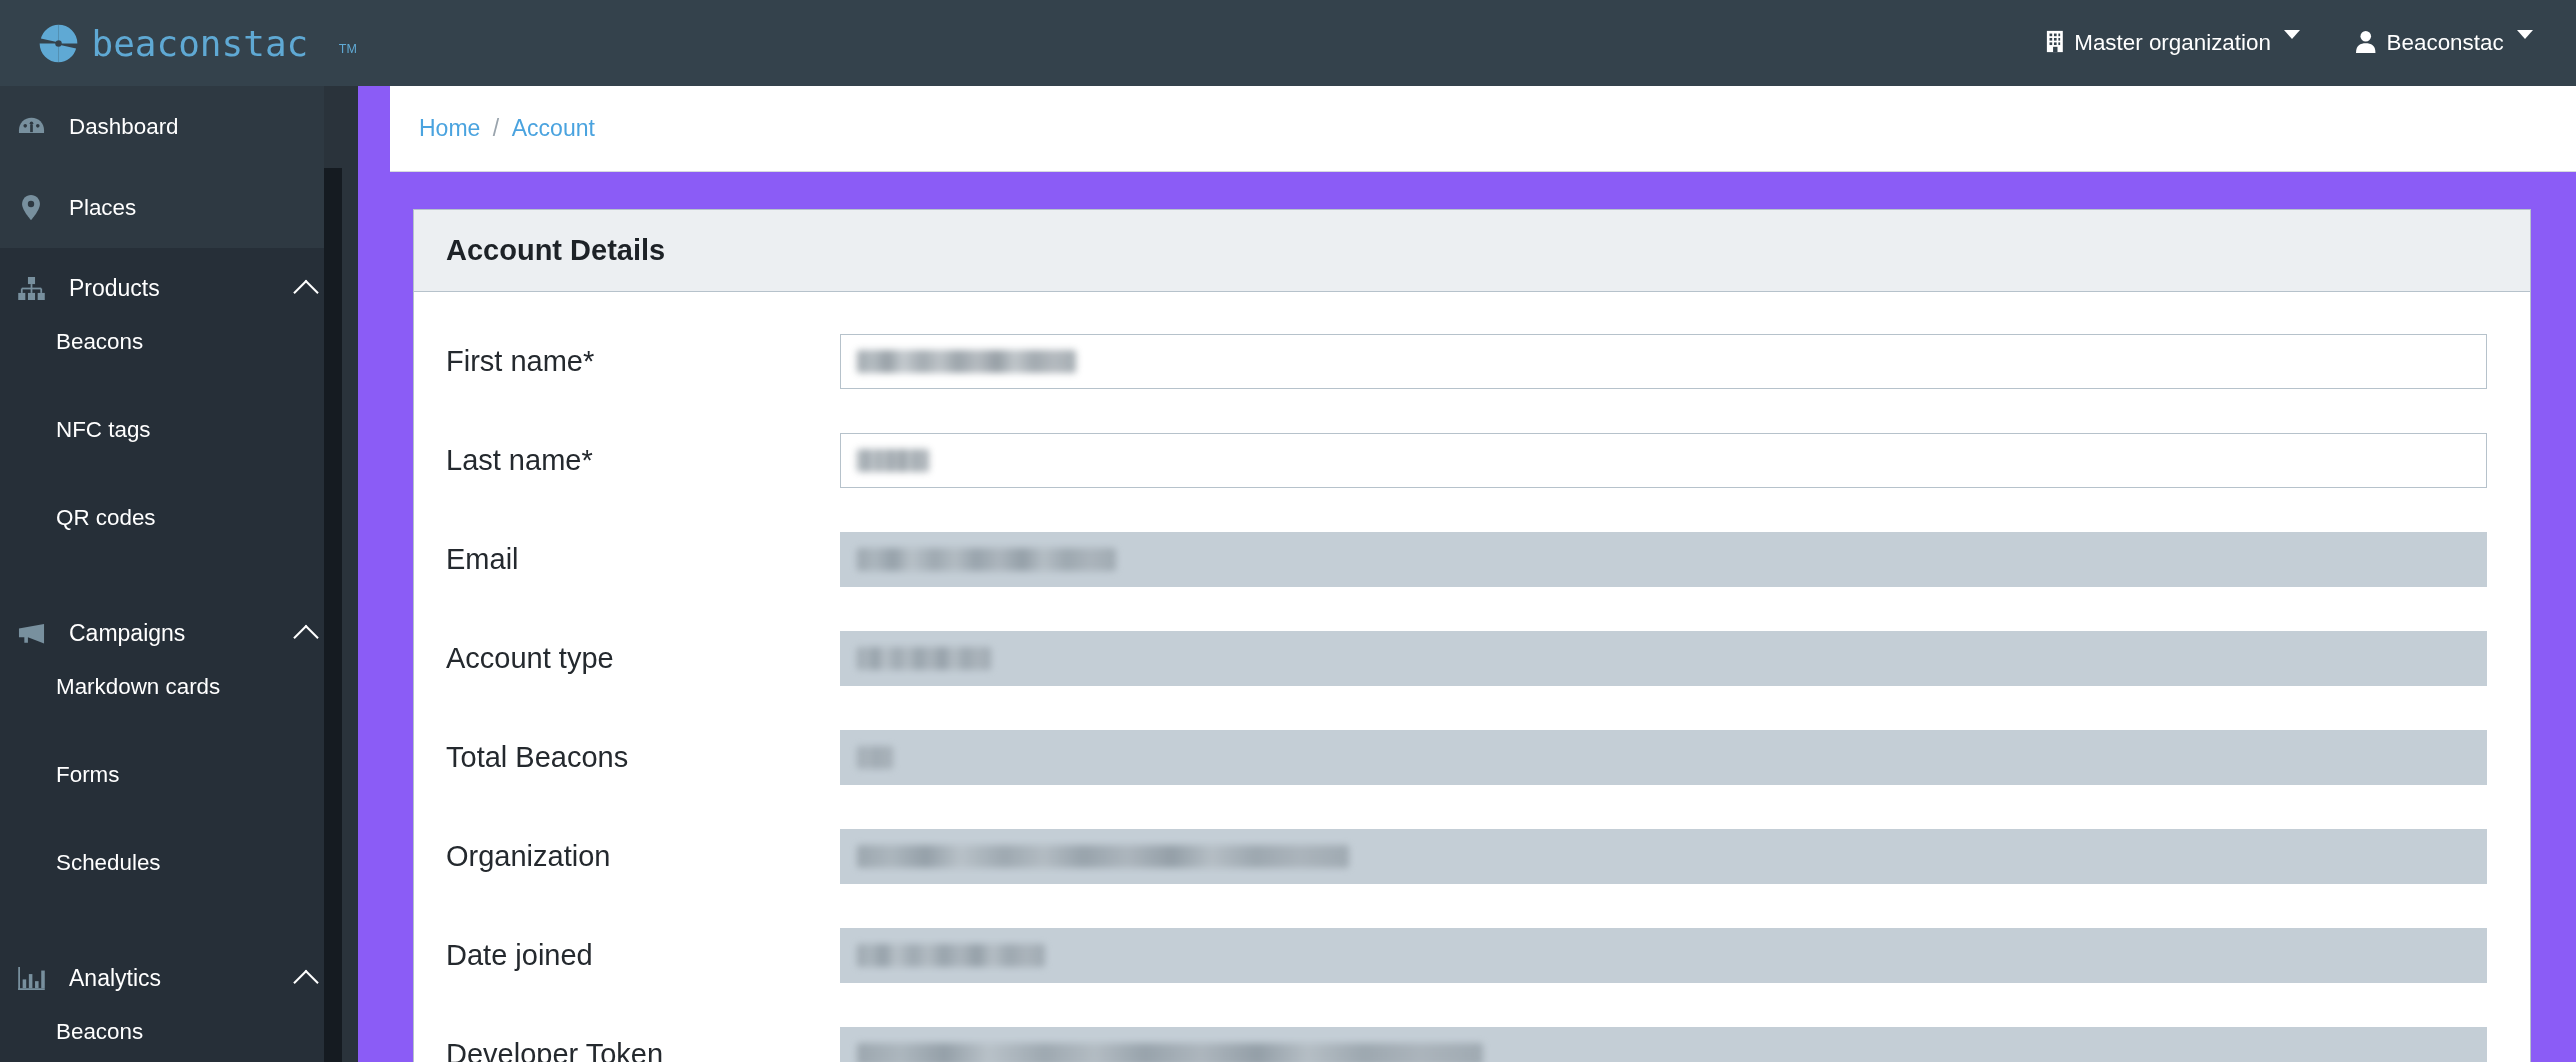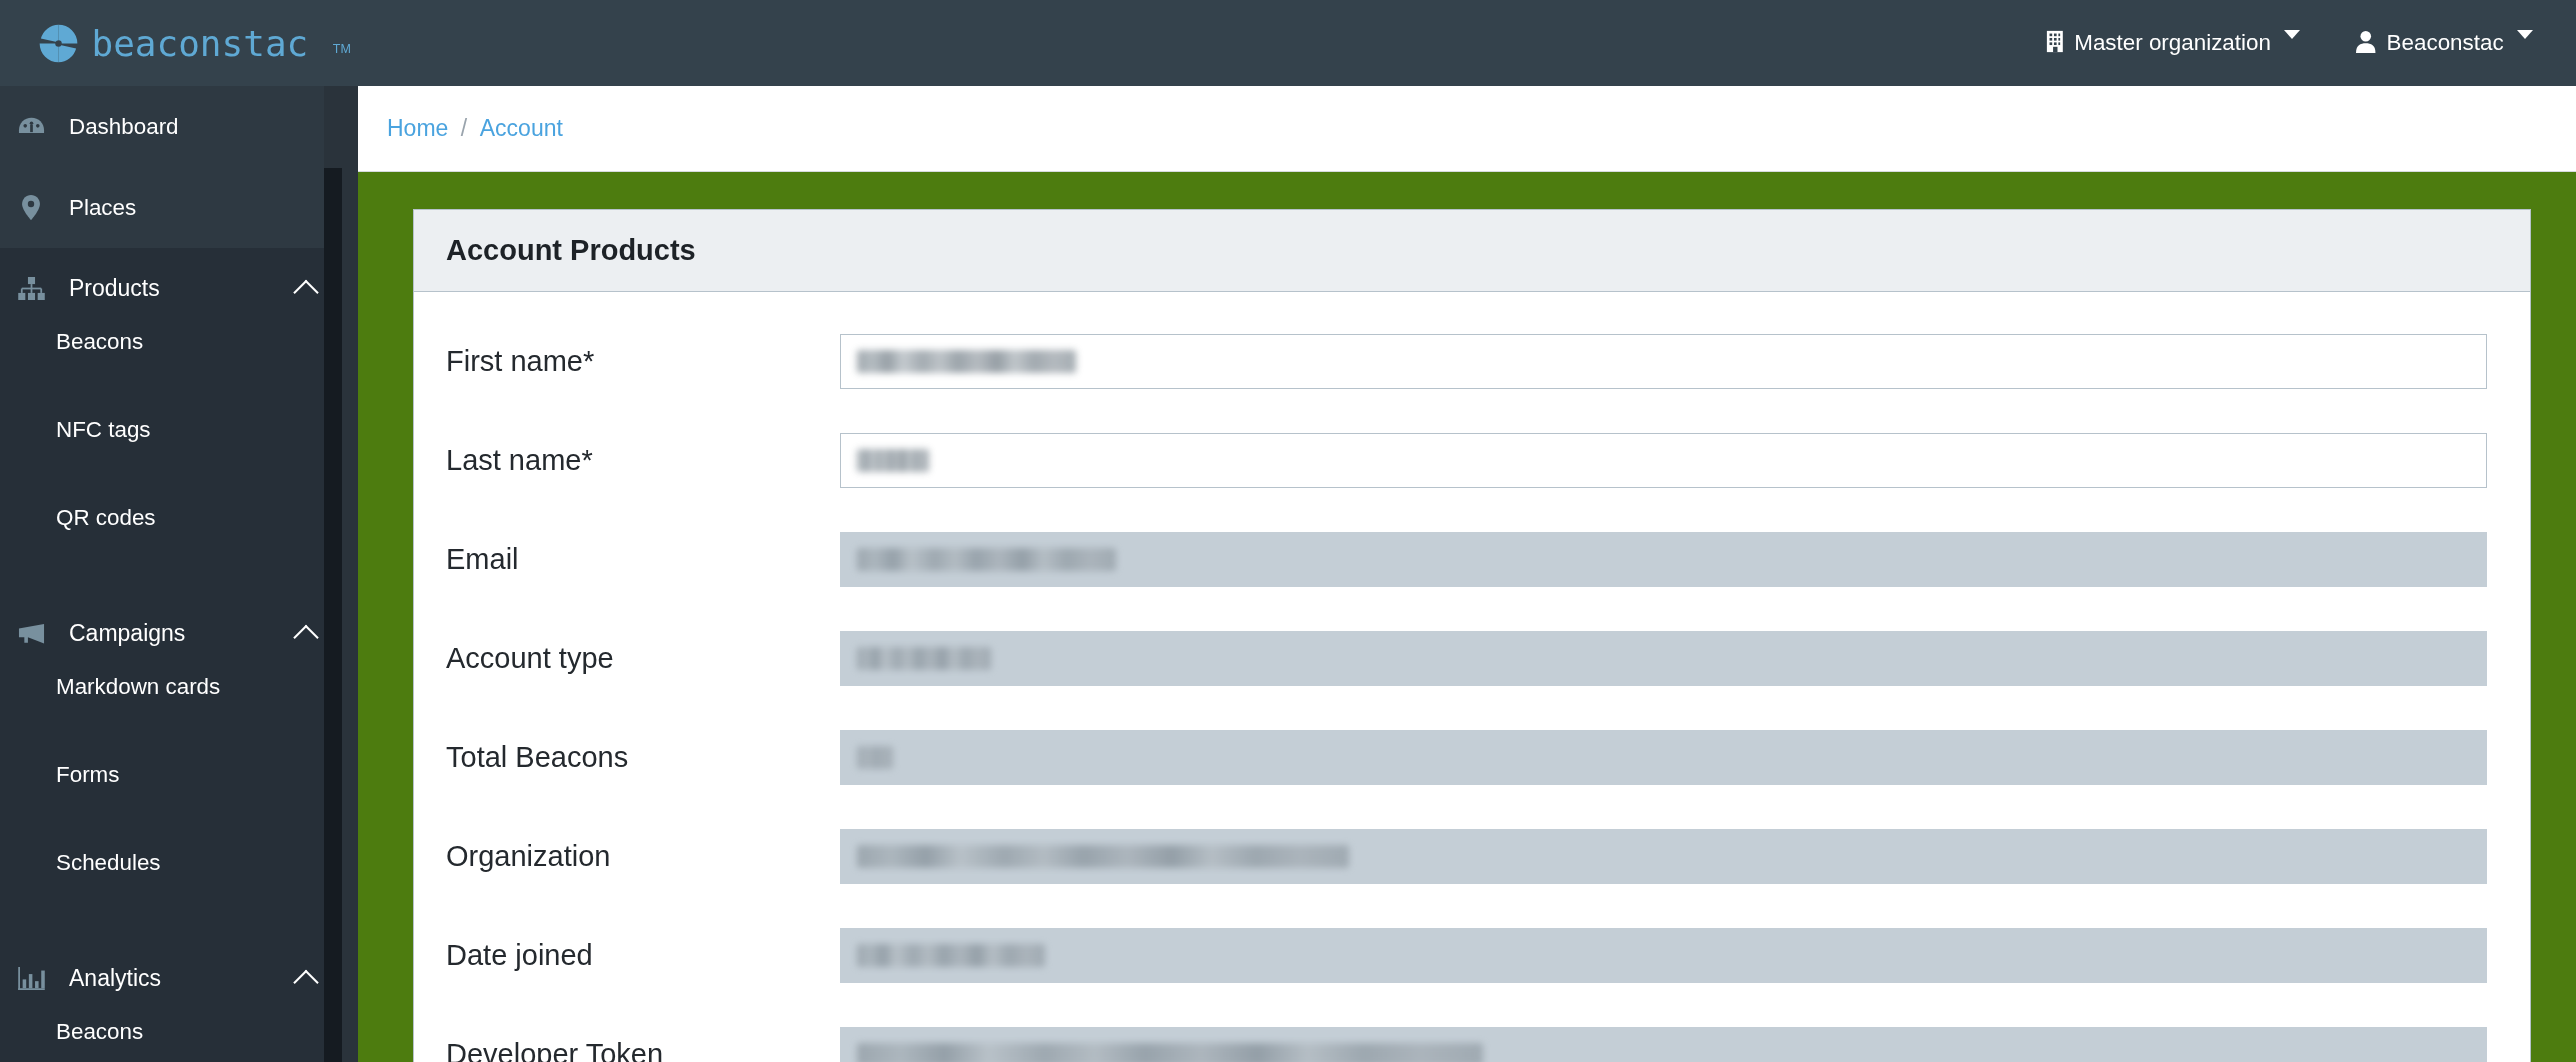--- a/index.html
+++ b/index.html
@@ -24,21 +24,21 @@
   }
   .brand-logo { width: 41px; height: 41px; display: block; }
   .brand-word {
     font-size: 36px; letter-spacing: 0px;
     color: #5fa9d4; font-weight: 400;
     font-family: "DejaVu Sans Mono", monospace;
     position: relative; top: 0.9px;
   }
   .brand-tm {
     font-size: 12.5px; color: #5fa9d4;
-    align-self: flex-start; margin-top: 19.7px; margin-left: 12px;
+    align-self: flex-start; margin-top: 19.7px; margin-left: 18px;
   }
 
   .topbar-right {
     margin-left: auto; display: flex; align-items: center;
     gap: 55px; margin-right: 43px;
   }
   .tb-item {
     display: flex; align-items: flex-start; gap: 9.8px;
     color: #ffffff; font-size: 22.4px; cursor: pointer;
   }
@@ -99,21 +99,22 @@
   .sb-edge {
     position: absolute; top: 0; right: 0;
     width: 16px; height: 977px;
     background: #2a333b;
   }
 
   
   .main {
     position: absolute; top: 86px; left: 358px;
     width: 2218px; height: 977px;
-    background: #4d7c0f;
+    background: #8b5cf6;
+    padding-left: 32px;
   }
   .breadcrumb-bar {
     height: 86px; background: #ffffff;
     display: flex; align-items: center;
     padding-left: 29px;
     border-bottom: 0.9px solid #d6dade;
   }
   .bc-link { color: #4aa3df; font-size: 23px; cursor: pointer; }
   .bc-sep { color: #9aa4ad; font-size: 23px; margin: 0 12.5px; }
 
@@ -325,21 +326,21 @@
 <div class="main">
 
   <div class="breadcrumb-bar">
     <span class="bc-link">Home</span>
     <span class="bc-sep">/</span>
     <span class="bc-link">Account</span>
   </div>
 
   <div class="card">
     <div class="card-head">
-      <div class="card-title">Account Products</div>
+      <div class="card-title">Account Details</div>
     </div>
 
     <div class="card-body">
 
       <div class="frow">
         <div class="flabel">First name*</div>
         <div class="fctl">
           <div class="inp">
             <div class="blur" style="width:219px"></div>
           </div>

